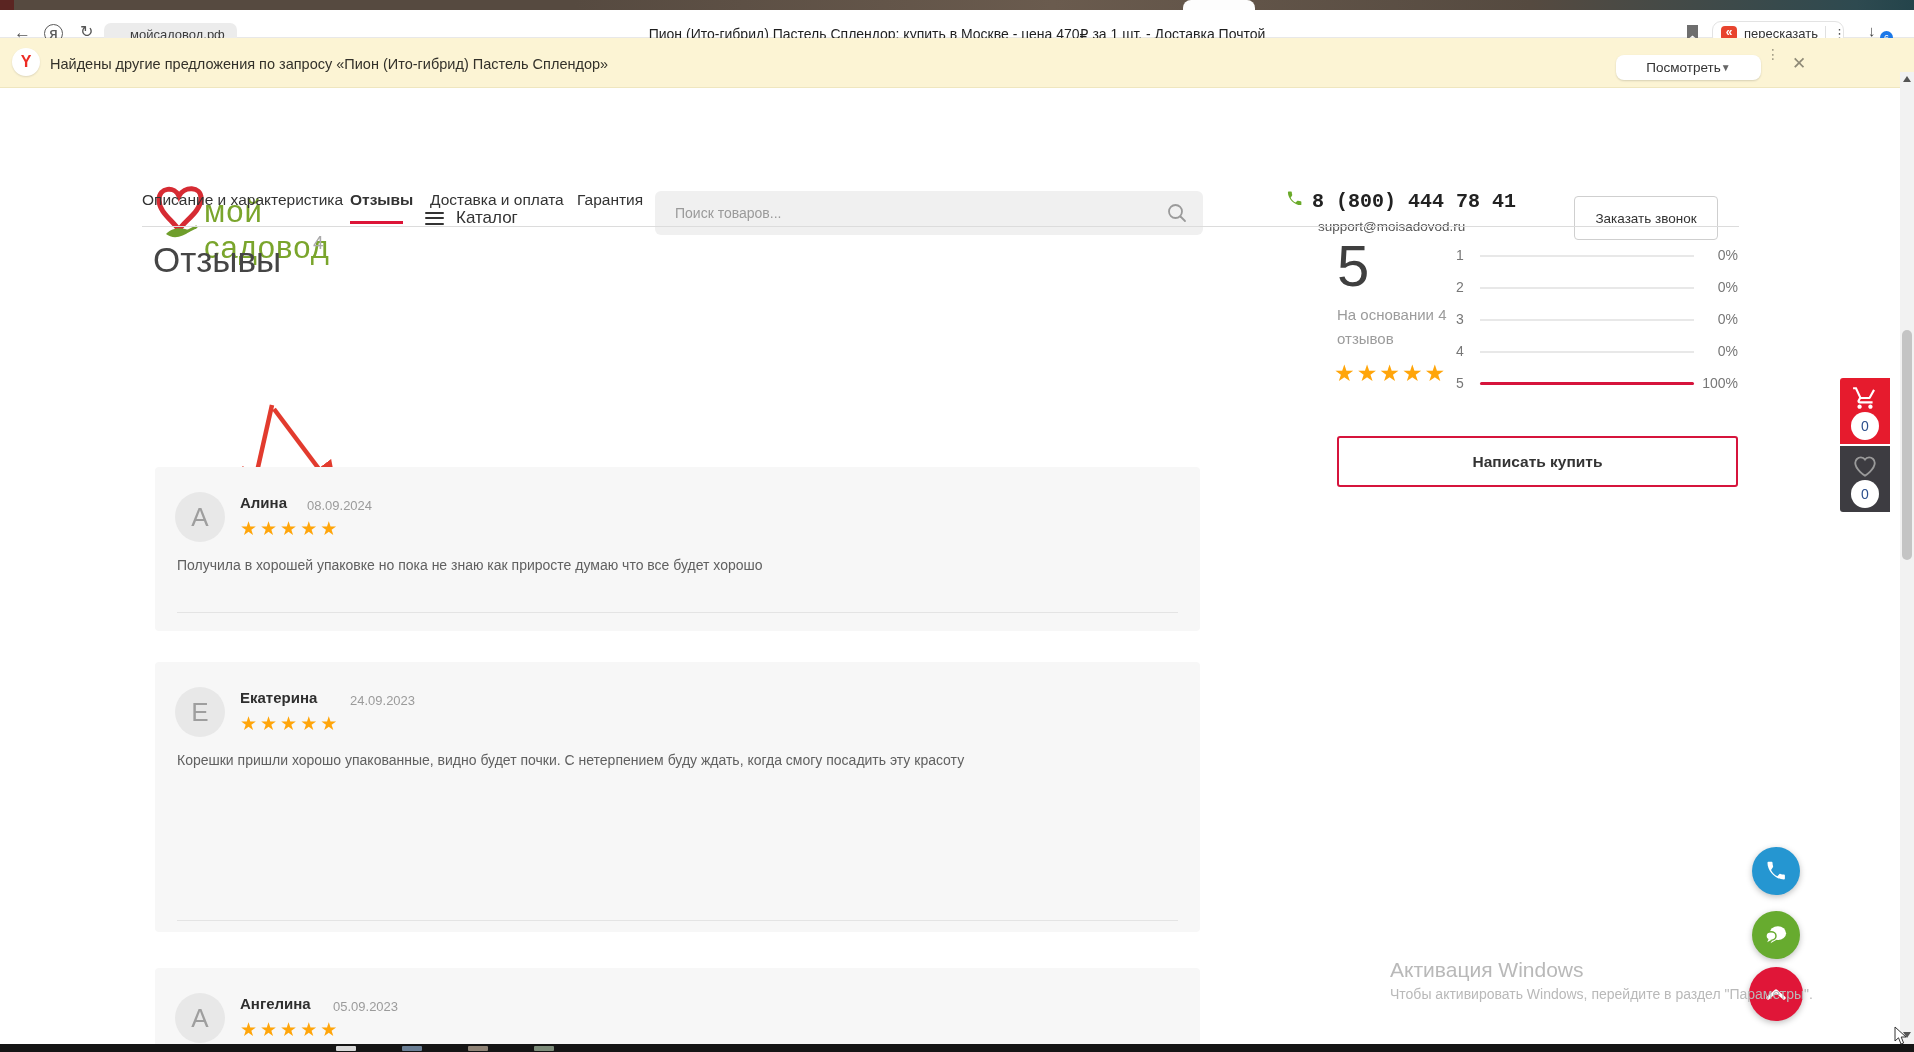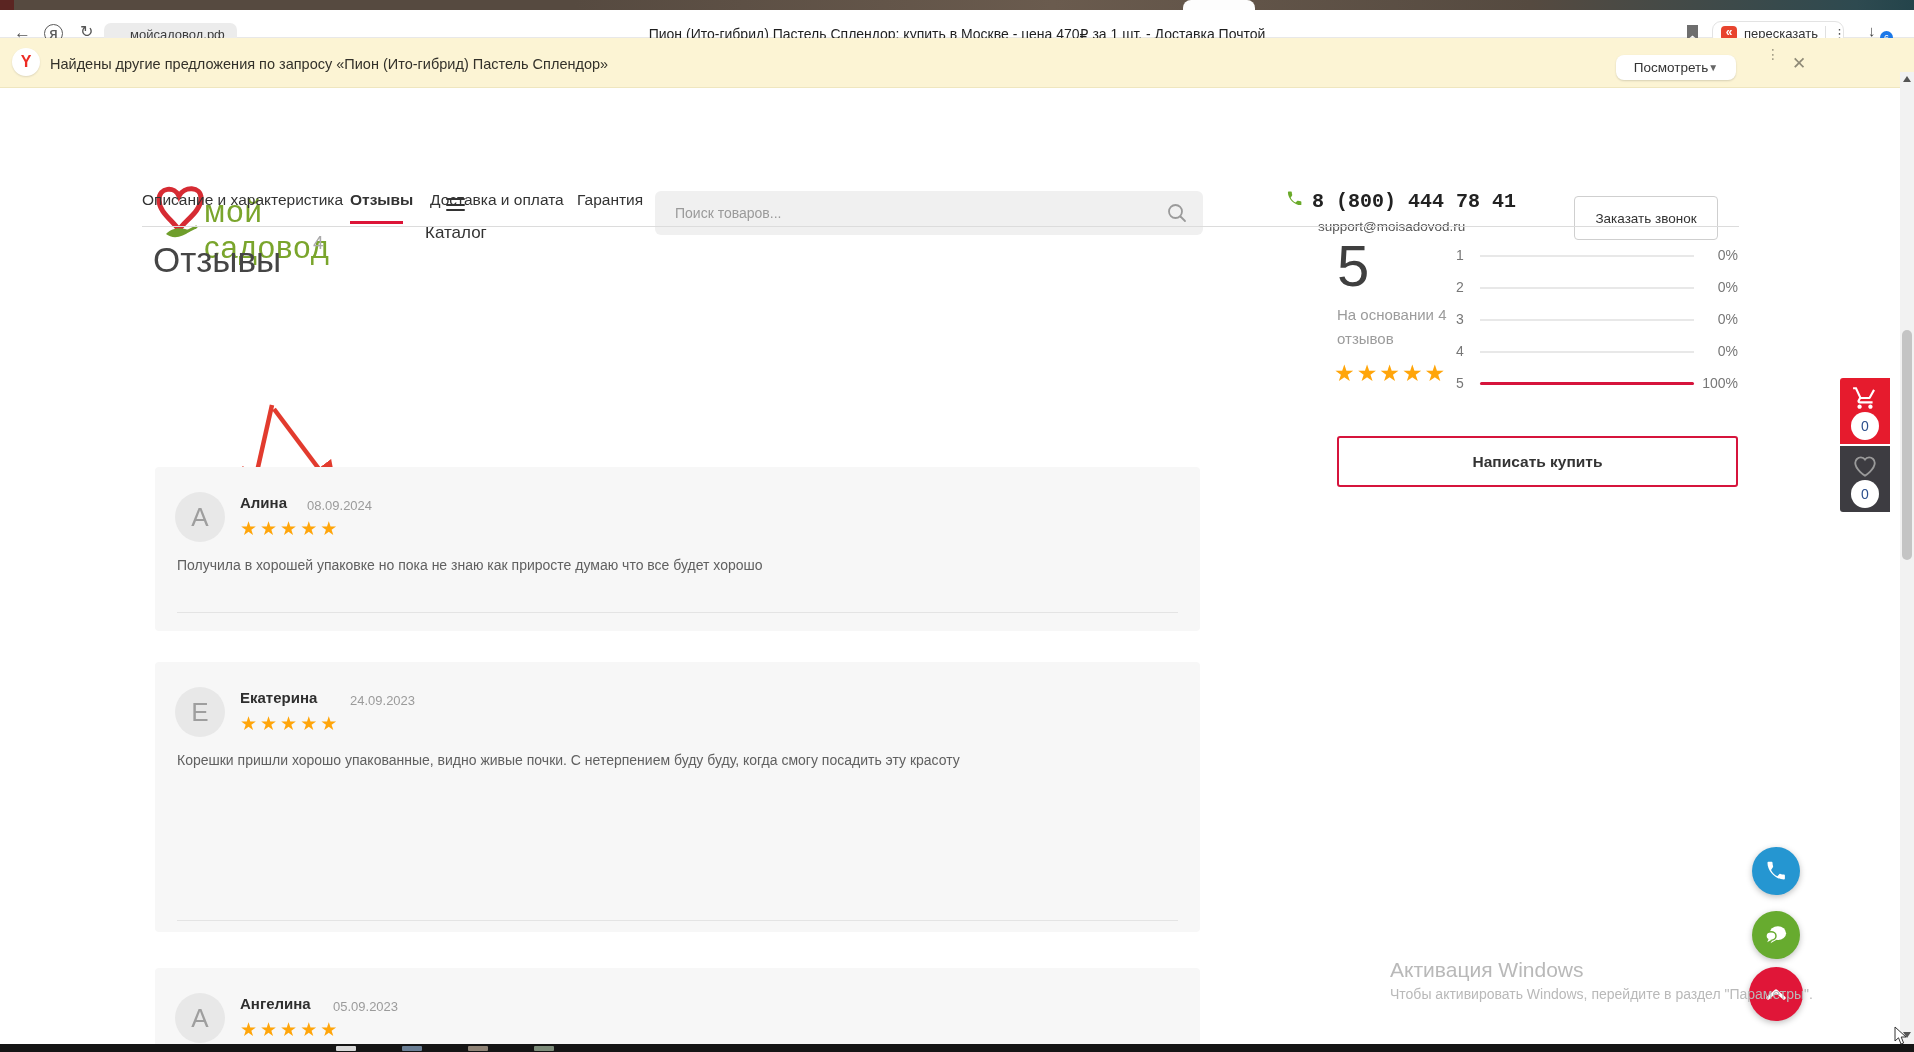--- a/index.html
+++ b/index.html
@@ -33,32 +33,32 @@
   .dl-ic { color:#444; font-size:15px; }
   .dl-badge { position:absolute; left:12px; top:9px; width:13px; height:13px; background:#1b78e8; border-radius:50%;
     color:#fff; font-size:9px; display:flex; align-items:center; justify-content:center; }
 
   
   .notif { left:0; top:38px; width:1914px; height:50px; background:#fcf4d4; border-bottom:1px solid #efe6bf; }
   .y-logo { left:12px; top:48px; width:28px; height:28px; background:#fff; border-radius:50%;
     display:flex; align-items:center; justify-content:center; font-weight:bold; font-size:16px; color:#ed2b24;
     box-shadow:0 1px 2px rgba(0,0,0,.12); }
   .notif-txt { left:50px; top:56px; font-size:14.5px; color:#33312a; }
-  .view-btn { left:1616px; top:55px; width:120px; height:25px; background:#fff; border-radius:8px;
+  .view-btn { left:1616px; top:55px; width:145px; height:25px; background:#fff; border-radius:8px;
     display:flex; align-items:center; justify-content:center; font-size:13.5px; color:#333;
     box-shadow:0 1px 2px rgba(0,0,0,.15); cursor:pointer; }
   .chev { font-size:10px; color:#666; }
   .notif-dots { left:1766px; top:51px; color:#a09a84; font-size:14px; line-height:6px; }
   .notif-x { left:1792px; top:53px; color:#8f8a77; font-size:17px; }
 
   
   .hdr { left:0; top:88px; width:1914px; height:92px; background:#fff; }
   .logo { left:152px; top:94px; width:200px; height:62px; cursor:pointer; }
   .logo-text { position:absolute; left:52px; top:12px; font-size:31px; color:#7aa52c; letter-spacing:1px; }
-  .catalog { left:425px; top:110px; display:flex; align-items:center; gap:12px; cursor:pointer;flex-direction:column; }
+  .catalog { left:425px; top:120px; display:flex; align-items:center; gap:12px; cursor:pointer; }
   .burger { width:19px; height:13px; display:flex; flex-direction:column; justify-content:space-between; }
   .burger i { height:2px; background:#333; border-radius:1px; }
   .catalog-txt { font-size:17px; color:#333; }
   .search { left:655px; top:103px; width:548px; height:44px; background:#f0f0f0; border-radius:6px; }
   .search input { position:absolute; left:0; top:0; width:100%; height:100%; background:transparent; border:none;
     outline:none; padding:0 69px 0 20px; font-size:14px; color:#444;
     font-family:"Liberation Sans","DejaVu Sans",sans-serif; }
   .search input::placeholder { color:#9a9a9a; }
   .mag { position:absolute; right:16px; top:12px; }
   .phoneblock { left:1286px; top:102px; cursor:pointer; }
@@ -250,21 +250,21 @@
   <div class="rv-div" style="top:145px"></div>
 </div>
 
 <div class="abs card card2">
   <div class="avatar">Е</div>
   <div class="rv-name">Екатерина</div>
   <div class="rv-date" style="left:195px">24.09.2023</div>
   <div class="rv-stars stars">
     <span>★</span><span>★</span><span>★</span><span>★</span><span>★</span>
   </div>
-  <div class="rv-text">Корешки пришли хорошо упакованные, видно живые почки. С нетерпением буду буду, когда смогу посадить эту красоту</div>
+  <div class="rv-text">Корешки пришли хорошо упакованные, видно будет почки. С нетерпением буду ждать, когда смогу посадить эту красоту</div>
   <div class="rv-photo thumb"></div>
   <div class="rv-div" style="top:258px"></div>
 </div>
 
 <div class="abs card card3">
   <div class="avatar">А</div>
   <div class="rv-name">Ангелина</div>
   <div class="rv-date" style="left:178px">05.09.2023</div>
   <div class="rv-stars stars">
     <span>★</span><span>★</span><span>★</span><span>★</span><span>★</span>

